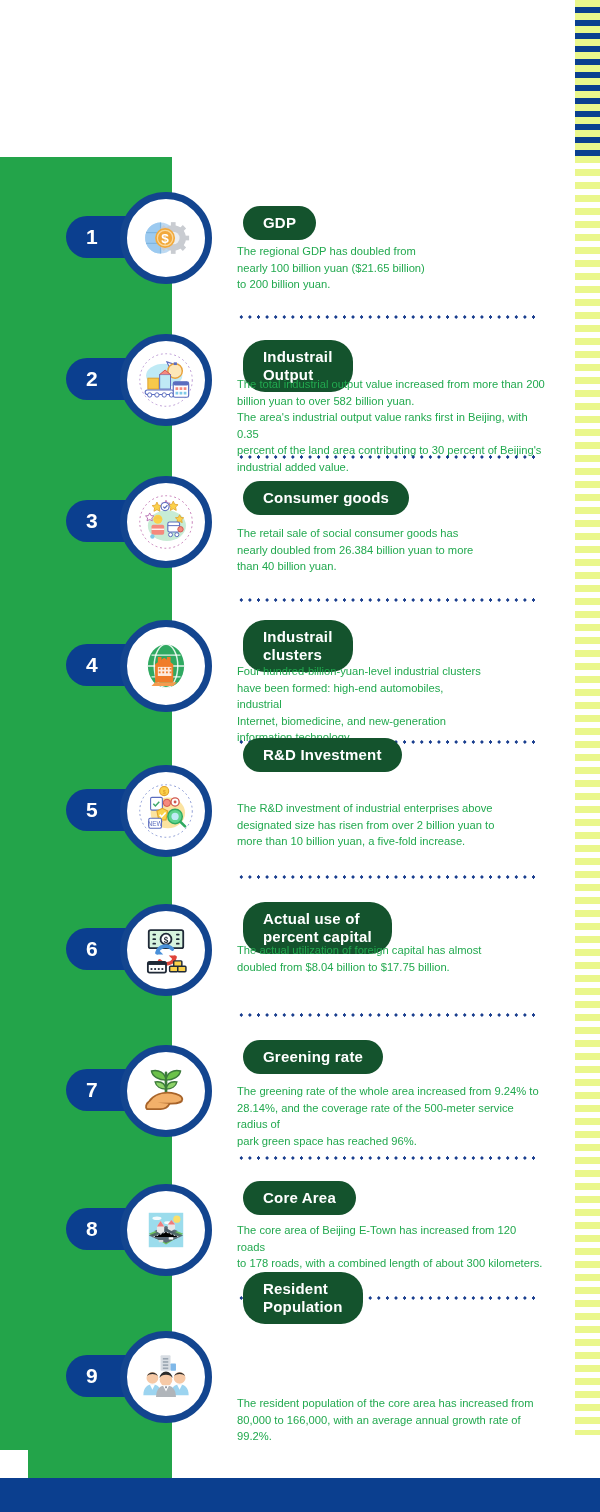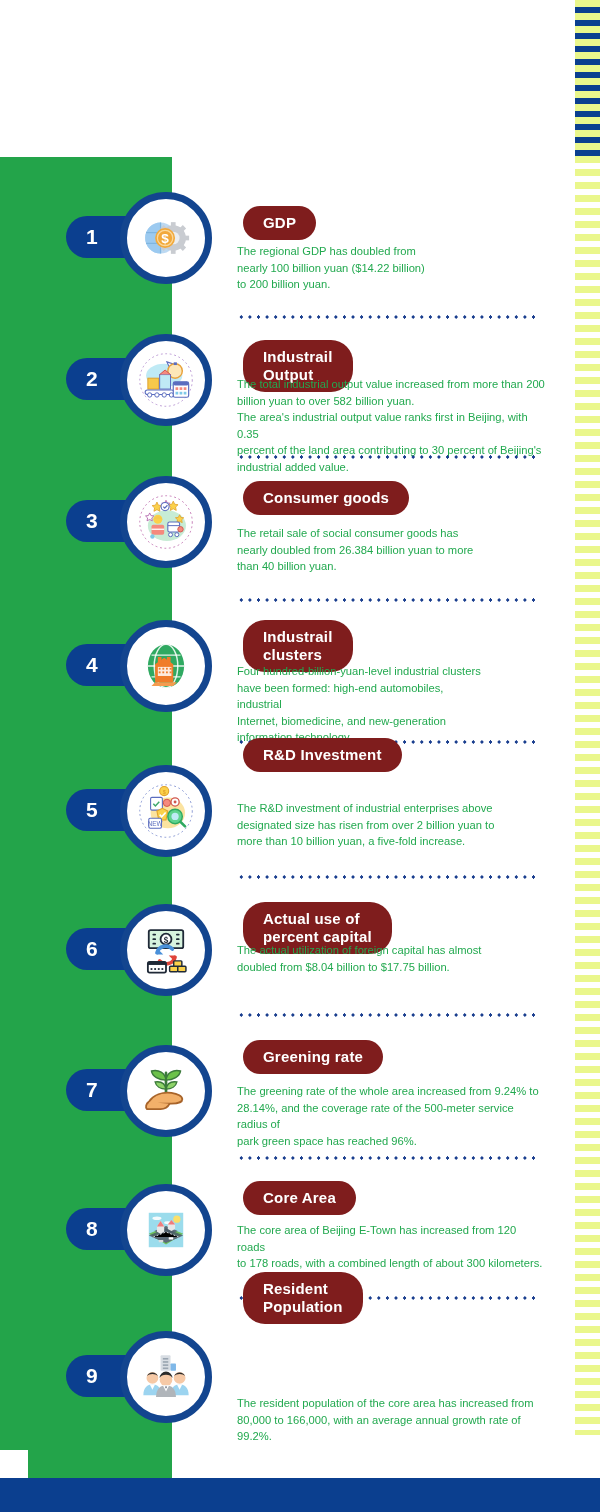--- a/index.html
+++ b/index.html
@@ -79,21 +79,21 @@
     background:#ffffff;
     border:7px solid #13458f;
     box-sizing:border-box;
     z-index:2;
     display:flex;align-items:center;justify-content:center;
   }
   .circle svg{width:58px;height:58px;display:block;}
 
   .pill{
     position:absolute;left:243px;
-    background:#7f1d1d;color:#ffffff;
+    background:#14532d;color:#ffffff;
     border-radius:22px;
     font-size:15px;font-weight:bold;
     line-height:18px;
     padding:8px 20px;
     white-space:pre-line;
     display:inline-block;
     letter-spacing:0.2px;
   }
   .body{
     position:absolute;left:237px;width:310px;
@@ -146,21 +146,21 @@
             </g>
             <circle r="7" fill="#eceef0"></circle>
           </g>
           <circle cx="31" cy="32" r="11" fill="#f2a93b"></circle>
           <circle cx="31" cy="32" r="8.5" fill="none" stroke="#fbd89a" stroke-width="1.4"></circle>
           <text x="31" y="38" font-size="15" font-weight="bold" fill="#ffffff" text-anchor="middle" font-family="Liberation Sans, sans-serif">$</text>
         </svg>
       </div>
       <div class="pill" style="top:206px">GDP</div>
       <div class="body" style="top:243px;width:250px">The regional GDP has doubled from
-nearly 100 billion yuan ($14.22 billion)
+nearly 100 billion yuan ($21.65 billion)
 to 200 billion yuan.</div>
       <div class="divider" style="top:315px"></div>
     </div>
 
     <div class="item" style="top:0">
       <div class="badge" style="top:358px">2</div>
       <div class="circle" style="top:334px">
         <svg viewBox="0 0 64 64">
           <circle cx="32" cy="32" r="29" fill="none" stroke="#b48fd0" stroke-width="1" stroke-dasharray="2 3"></circle>
           <ellipse cx="30" cy="27" rx="20" ry="13" fill="#bfeaf5"></ellipse>

